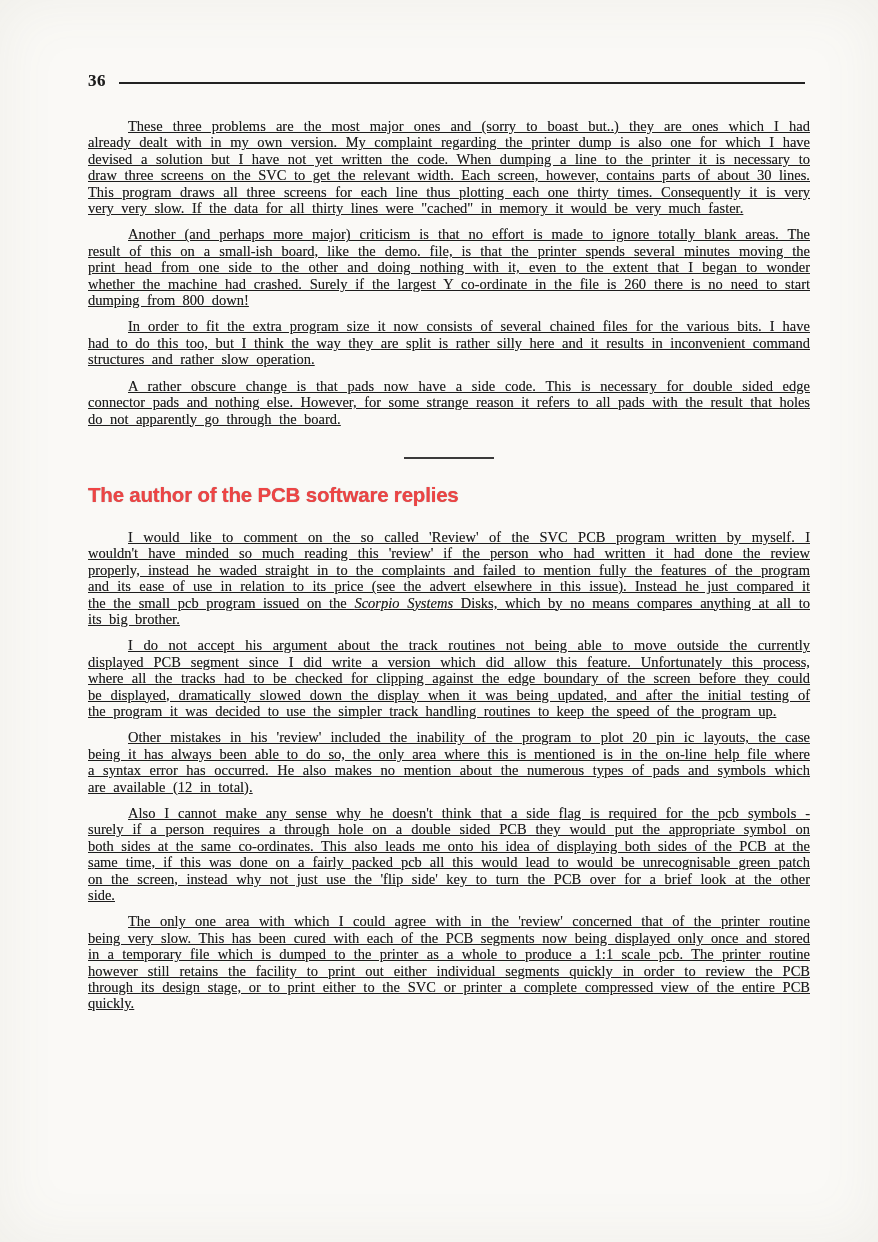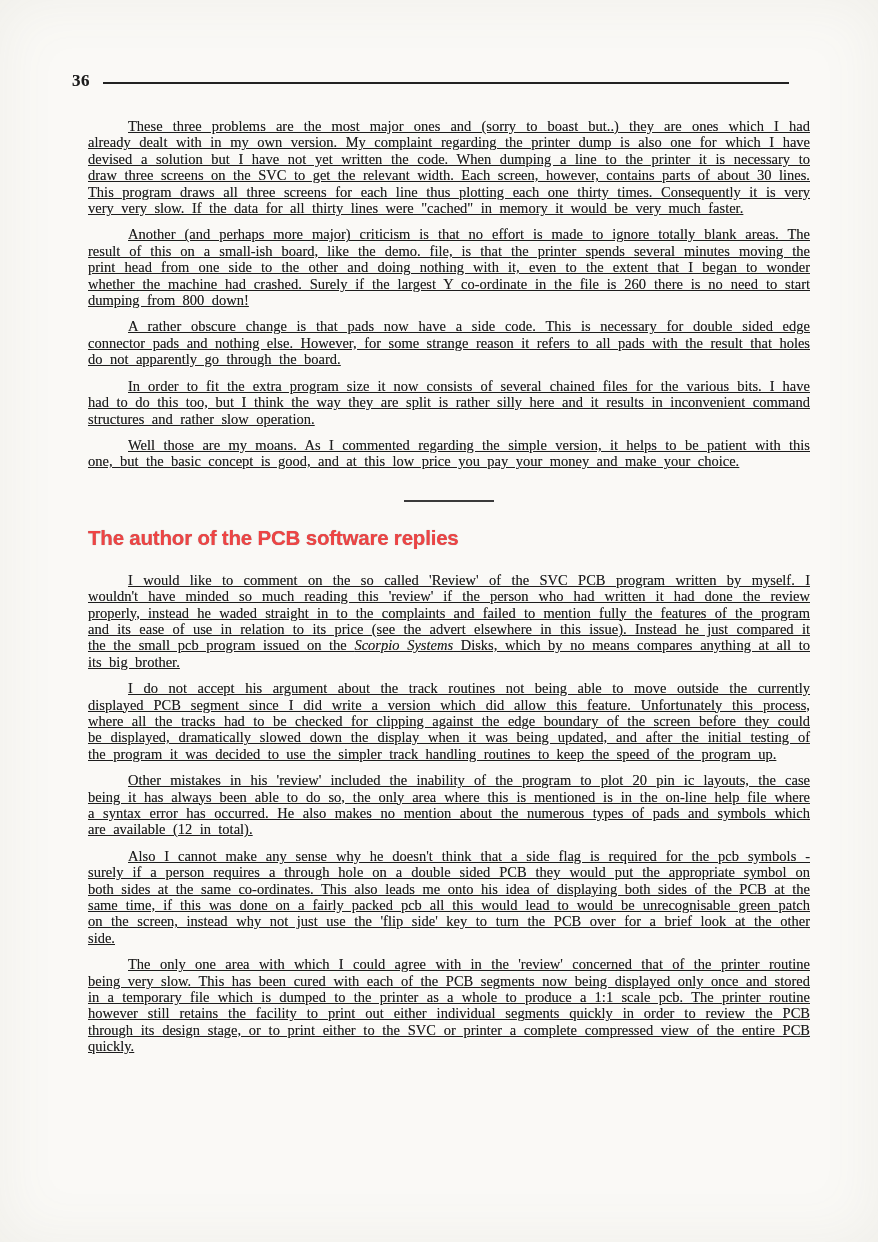--- a/index.html
+++ b/index.html
@@ -10,21 +10,21 @@
     margin: 0 auto;
     background: #faf9f6;
     color: #1d1d1d;
     font-family: "Liberation Serif", "DejaVu Serif", serif;
     overflow: hidden;
     box-shadow: inset 0 0 60px rgba(120,110,95,0.08);
   }
   .page-header {
     position: absolute;
     top: 71px;
-    left: 72px;
+    left: 88px;
     width: 717px;
     display: flex;
     align-items: center;
   }
   .page-number {
     font-size: 17px;
     font-weight: 700;
     letter-spacing: 0.5px;
     text-shadow: 0 0 0.6px rgba(0,0,0,0.4);
   }
@@ -75,23 +75,22 @@
 
   <header class="page-header">
     <span class="page-number">36</span>
     <span class="header-rule"></span>
   </header>
 
   <main class="content">
 
     <p class="body-para">These three problems are the most major ones and (sorry to boast but..) they are ones which I had already dealt with in my own version. My complaint regarding the printer dump is also one for which I have devised a solution but I have not yet written the code. When dumping a line to the printer it is necessary to draw three screens on the SVC to get the relevant width. Each screen, however, contains parts of about 30 lines. This program draws all three screens for each line thus plotting each one thirty times. Consequently it is very very very slow. If the data for all thirty lines were "cached" in memory it would be very much faster.</p>
     <p class="body-para">Another (and perhaps more major) criticism is that no effort is made to ignore totally blank areas. The result of this on a small-ish board, like the demo. file, is that the printer spends several minutes moving the print head from one side to the other and doing nothing with it, even to the extent that I began to wonder whether the machine had crashed. Surely if the largest Y co-ordinate in the file is 260 there is no need to start dumping from 800 down!</p>
+    <p class="body-para">In order to fit the extra program size it now consists of several chained files for the various bits. I have had to do this too, but I think the way they are split is rather silly here and it results in inconvenient command structures and rather slow operation.</p>
     <p class="body-para">A rather obscure change is that pads now have a side code. This is necessary for double sided edge connector pads and nothing else. However, for some strange reason it refers to all pads with the result that holes do not apparently go through the board.</p>
-    <p class="body-para">In order to fit the extra program size it now consists of several chained files for the various bits. I have had to do this too, but I think the way they are split is rather silly here and it results in inconvenient command structures and rather slow operation.</p>
-    <p class="body-para">Well those are my moans. As I commented regarding the simple version, it helps to be patient with this one, but the basic concept is good, and at this low price you pay your money and make your choice.</p>
 
     <div class="section-divider"></div>
 
     <h1 class="section-heading">The author of the PCB software replies</h1>
 
     <p class="body-para"><span>I would like to comment on the so called 'Review' of the SVC PCB program written by myself. I wouldn't have minded so much reading this 'review' if the person who had written it had done the review properly, instead he waded straight in to the complaints and failed to mention fully the features of the program and its ease of use in relation to its price (see the advert elsewhere in this issue). Instead he just compared it the the small pcb program issued on the </span><span class="product-name">Scorpio Systems</span><span> Disks, which by no means compares anything at all to its big brother.</span></p>
 
     <p class="body-para">I do not accept his argument about the track routines not being able to move outside the currently displayed PCB segment since I did write a version which did allow this feature. Unfortunately this process, where all the tracks had to be checked for clipping against the edge boundary of the screen before they could be displayed, dramatically slowed down the display when it was being updated, and after the initial testing of the program it was decided to use the simpler track handling routines to keep the speed of the program up.</p>
     <p class="body-para">Other mistakes in his 'review' included the inability of the program to plot 20 pin ic layouts, the case being it has always been able to do so, the only area where this is mentioned is in the on-line help file where a syntax error has occurred. He also makes no mention about the numerous types of pads and symbols which are available (12 in total).</p>
     <p class="body-para">Also I cannot make any sense why he doesn't think that a side flag is required for the pcb symbols - surely if a person requires a through hole on a double sided PCB they would put the appropriate symbol on both sides at the same co-ordinates. This also leads me onto his idea of displaying both sides of the PCB at the same time, if this was done on a fairly packed pcb all this would lead to would be unrecognisable green patch on the screen, instead why not just use the 'flip side' key to turn the PCB over for a brief look at the other side.</p>

